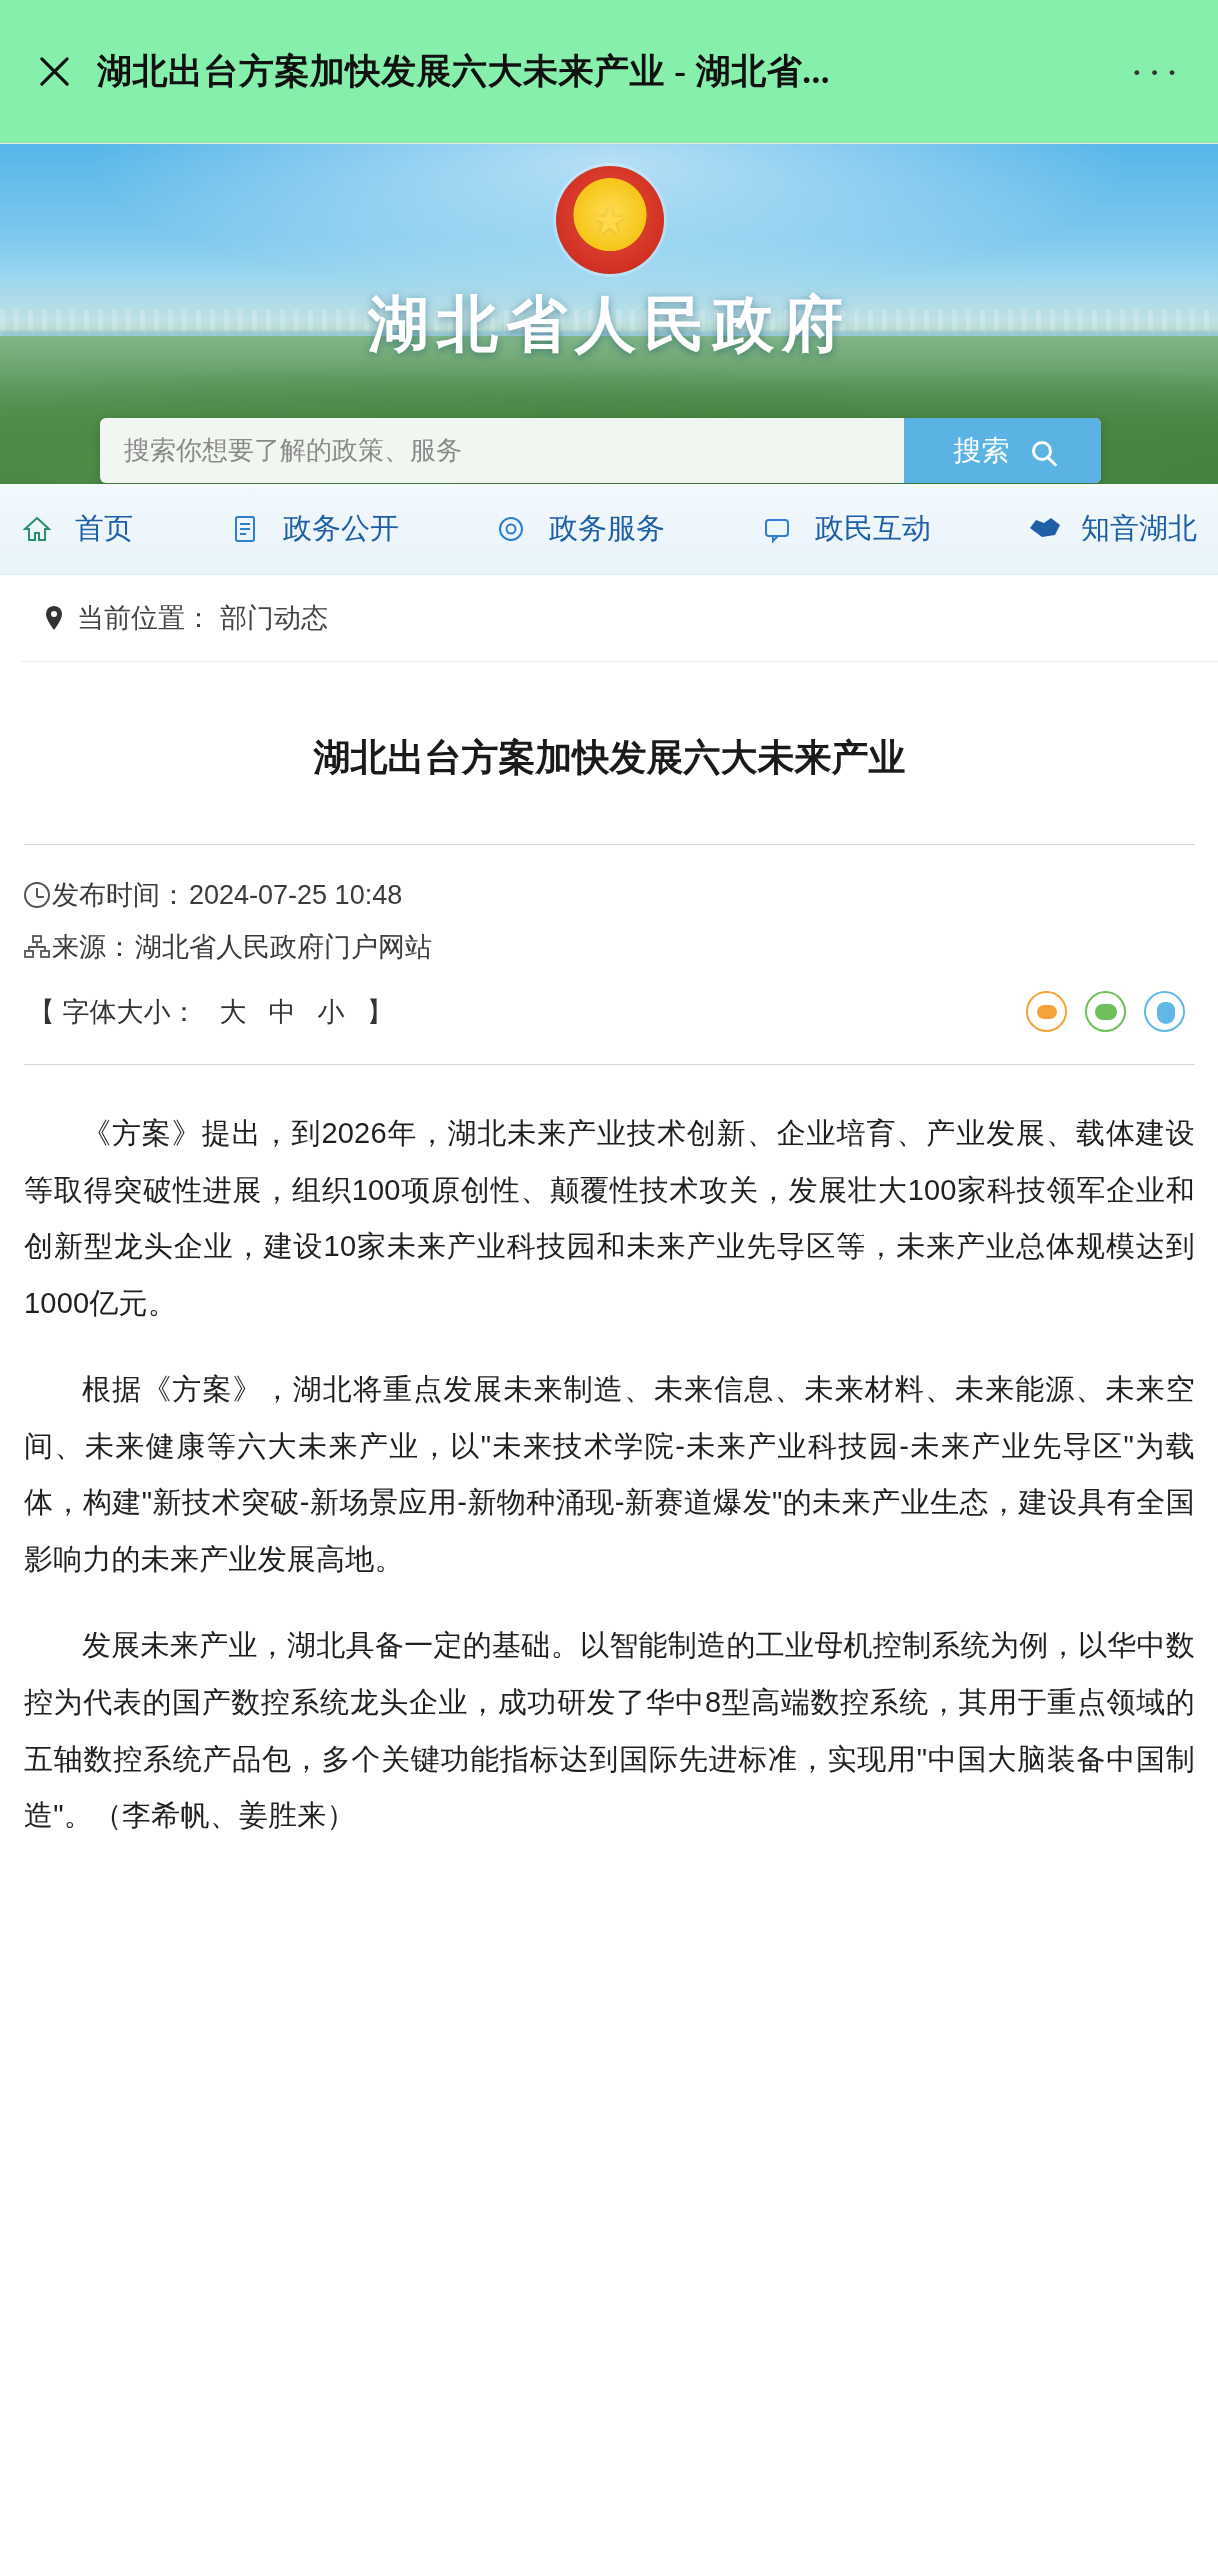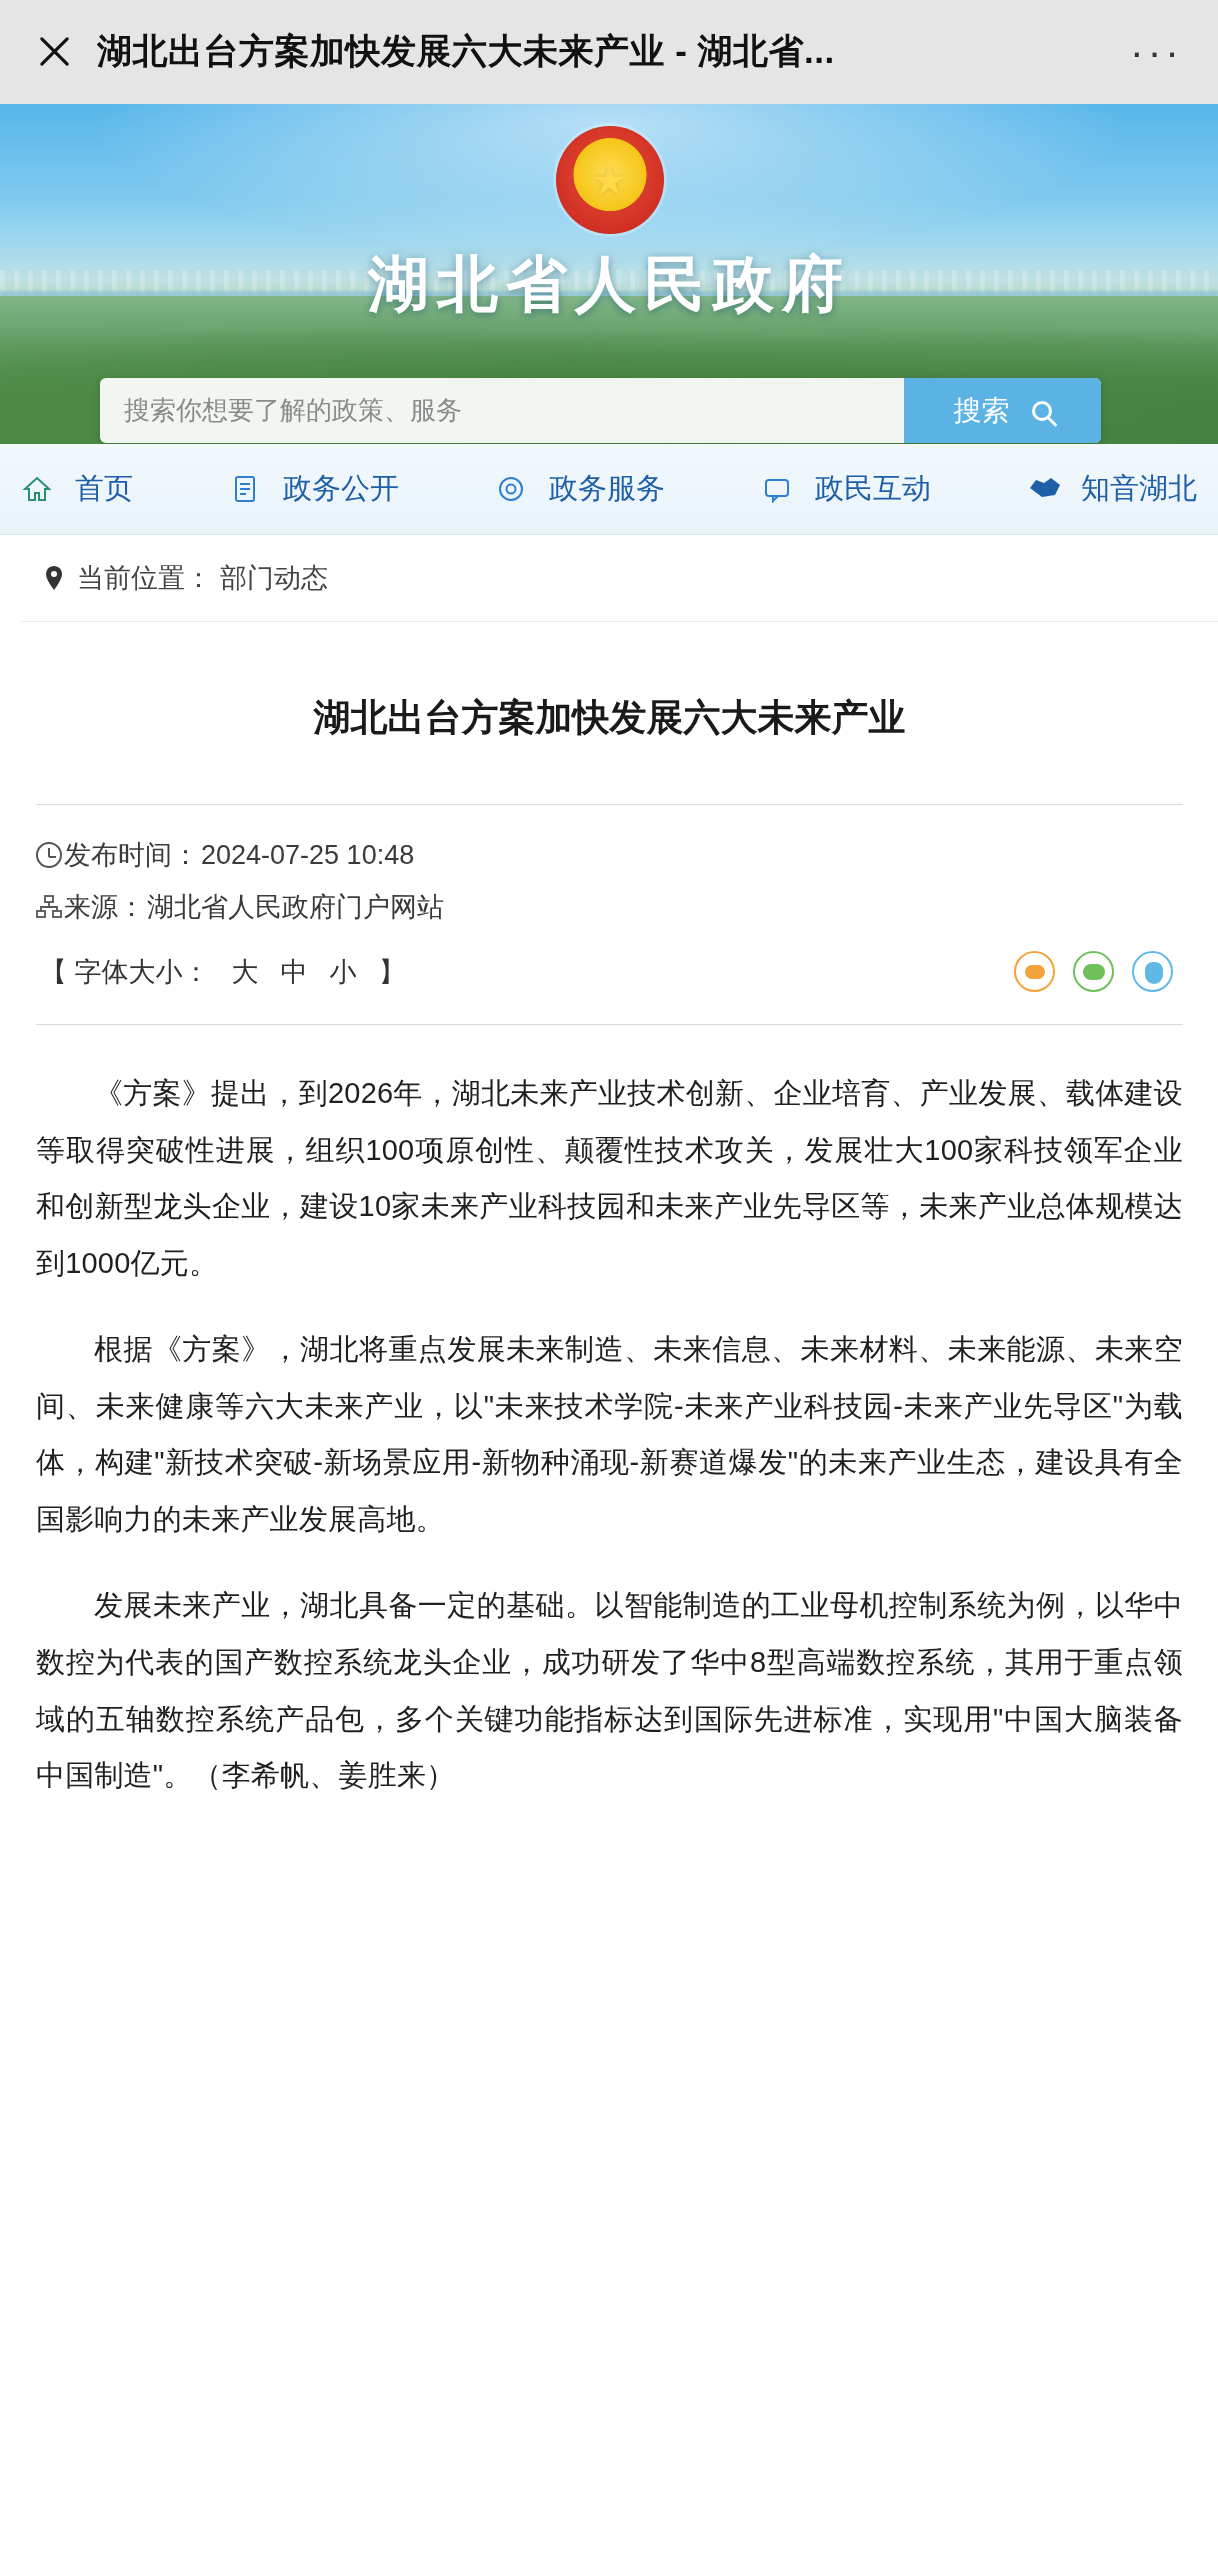--- a/index.html
+++ b/index.html
@@ -6,26 +6,27 @@
   html, body {
     margin: 0; padding: 0;
     width: 1219px;
     background: #ffffff;
     font-family: "Liberation Sans", sans-serif;
   }
   body { width: 1219px; }
 
   
   .appbar {
-    height: 104px;
-    background: #e5e5e5;
+    height: 144px;
+    background: #86efac;
     display: flex;
     align-items: center;
     padding: 0 28px;
     border-bottom: 1px solid #e6e6e6;
+    font-family: Liberation Serif, serif;
   }
   .appbar-close {
     width: 53px; height: 53px;
     flex: 0 0 53px;
     display: flex; align-items: center; justify-content: center;
     cursor: pointer;
   }
   .appbar-close svg { display: block; }
   .appbar-title {
     flex: 1 1 auto;
@@ -180,21 +181,21 @@
     border-bottom: 1px solid #ececec;
     gap: 8px;
     margin-left: 21px;
   }
   .pin {
     width: 18px; height: 26px; display: inline-block;
     position: relative; margin-right: 6px;
   }
 
   
-  .article { padding: 0 36px; }
+  .article { padding: 0 24px; }
   .art-title {
     font-size: 37px;
     font-weight: 700;
     color: #1a1a1a;
     text-align: center;
     line-height: 1.5;
     padding: 43px 30px 34px;
   }
   .hr { height: 1px; background: #d8d8d8; margin: 0 0 6px; }
 

